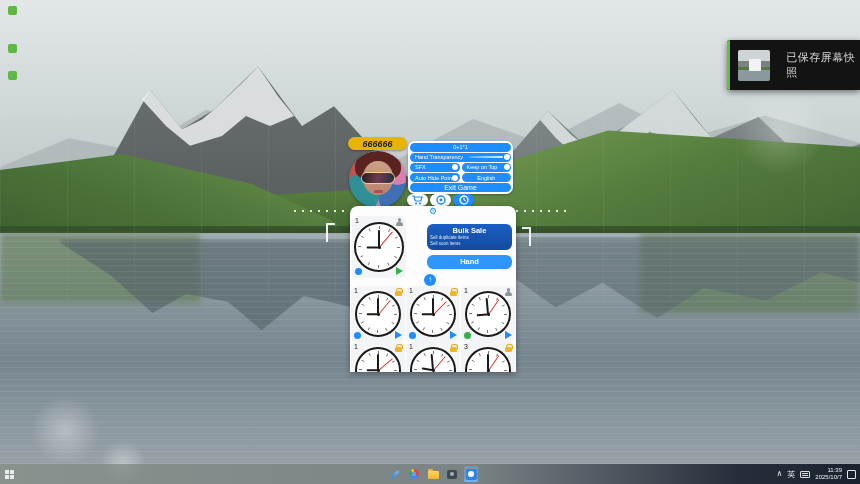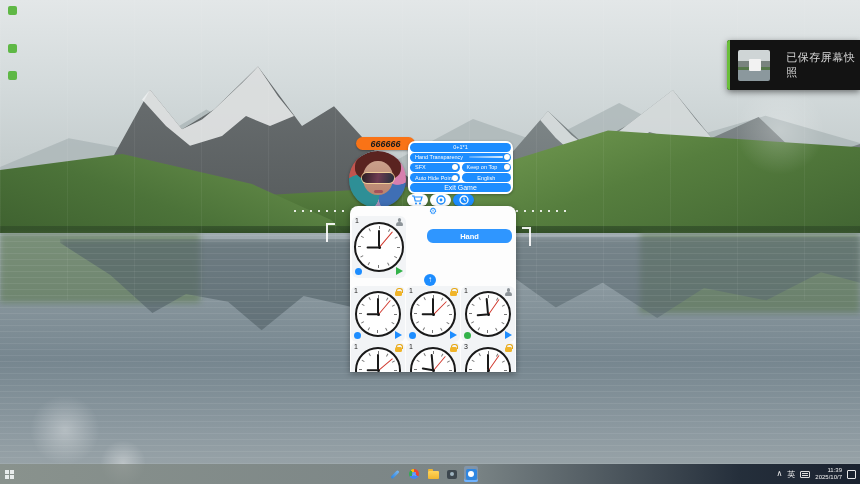--- a/index.html
+++ b/index.html
@@ -50,21 +50,21 @@
     background:repeating-linear-gradient(90deg,#fff 0 2px,rgba(0,0,0,0) 2px 8px);}
   .dashline.l{left:294px;width:56px;}
   .dashline.r{left:516px;width:56px;}
   .bracket{position:absolute;width:9px;height:19px;opacity:.9;}
   .bracket.l{left:326px;top:223px;border-left:2px solid #fff;border-top:2px solid #fff;}
   .bracket.r{left:522px;top:227px;border-right:2px solid #fff;border-top:2px solid #fff;}
   .gmark{position:absolute;left:8px;width:9px;height:9px;background:#57b53c;border-radius:2px;opacity:.95;}
   .gmark.m2{top:44px;} .gmark.m1{top:6px;} .gmark.m3{top:71px;}
 
   
-  .namepill{position:absolute;left:356px;top:137px;width:59px;height:13px;background:#f97316;border-radius:7px;
+  .namepill{position:absolute;left:348px;top:137px;width:59px;height:13px;background:#eab308;border-radius:7px;
     display:flex;align-items:center;justify-content:center;font-size:9px;font-weight:bold;font-style:italic;color:#1b1b1b;box-shadow:0 1px 2px rgba(0,0,0,.3);}
   .avatar{position:absolute;left:349px;top:151px;width:57px;height:57px;border-radius:50%;overflow:hidden;box-shadow:0 1px 3px rgba(0,0,0,.4);
     background:
       radial-gradient(circle at 20% 75%,#2e8f96 0 30%,rgba(0,0,0,0) 31%),
       radial-gradient(circle at 12% 35%,#c2544f 0 22%,rgba(0,0,0,0) 23%),
       radial-gradient(circle at 85% 30%,#d77fae 0 26%,rgba(0,0,0,0) 27%),
       radial-gradient(circle at 85% 80%,#3f6fb5 0 28%,rgba(0,0,0,0) 29%),
       linear-gradient(135deg,#7fd0d8,#cf8fb0 55%,#6a93c8);}
   .avatar .hair{position:absolute;left:6px;top:0px;width:46px;height:30px;border-radius:50% 50% 40% 40%;background:#5a2320;}
   .avatar .face{position:absolute;left:14px;top:10px;width:30px;height:34px;border-radius:48%;background:linear-gradient(#caa08b,#b9836e);}
@@ -284,20 +284,25 @@
             <i class="tick" style="transform: rotate(240deg);"></i>
             <i class="tick" style="transform: rotate(270deg);"></i>
             <i class="tick" style="transform: rotate(300deg);"></i>
             <i class="tick" style="transform: rotate(330deg);"></i>
           </div>
     <span class="seldot blue"></span>
     <span class="playico green"></span>
   </div>
       </div>
     <div class="shoppanel">
+      <div class="btn-bulk">
+        <div class="t">Bulk Sale</div>
+        <div class="s">Sell duplicate items</div>
+        <div class="s">Sell soon items</div>
+      </div>
       <div class="btn-sort">Hand</div>
     </div>
     <div class="uparrow">↑</div>
     <div>
         <div class="cell" style="left: 1px; top: 80px;">
     <span class="count">1</span>
     <span class="badge lock"></span>
     <div class="face">
       <div class="hand hour" style="transform: rotate(270deg);"></div>
       <div class="hand minute" style="transform: rotate(0deg);"></div>

